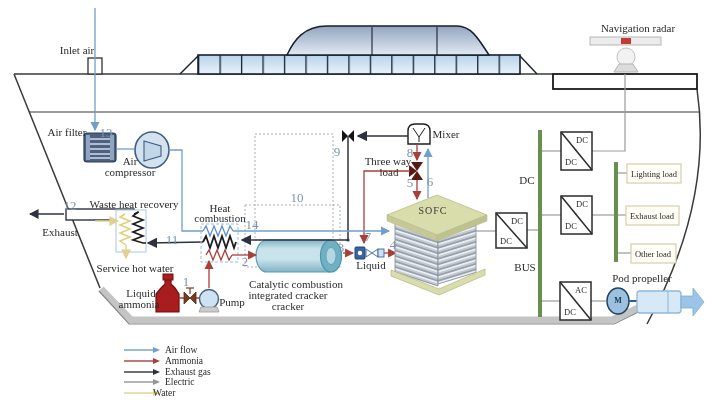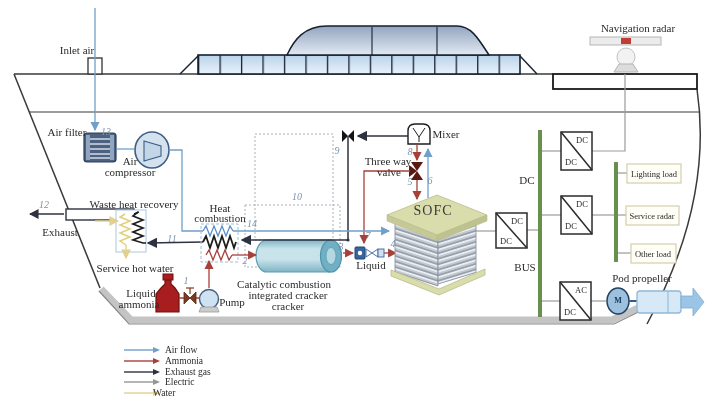--- a/index.html
+++ b/index.html
@@ -1,24 +1,24 @@
 <!DOCTYPE html>
 <html><head>
 <meta charset="utf-8">
 <style>
   html,body{margin:0;padding:0;background:#fff;}
   .stage{position:relative;width:720px;height:415px;background:#ffffff;overflow:hidden;
          font-family:"Liberation Serif", serif;}
   .stage svg{position:absolute;left:0;top:0;}
   .lbl{position:absolute;transform:translate(-50%,-50%);font-size:11px;color:#2b2b2b;
        white-space:nowrap;line-height:1;}
-  .num{position:absolute;transform:translate(-50%,-50%);font-size:10px;color:#7c95ac;
-       white-space:nowrap;line-height:1;font-style:italic;}
+  .num{position:absolute;transform:translate(-50%,-50%);font-size:13px;color:#7c95ac;
+       white-space:nowrap;line-height:1;}
   .sm{font-size:8.5px;}
-  .sofc-t{font-size:14px;letter-spacing:1px;color:#3a3a3a;}
+  .sofc-t{font-size:10px;letter-spacing:1px;color:#3a3a3a;}
   .mot{font-size:8px;font-weight:bold;color:#12395c;}
   .leg{position:absolute;transform:translate(0,-50%);font-size:9.5px;color:#2b2b2b;white-space:nowrap;}
 </style>
 </head>
 <body>
 
 <div class="stage">
 <svg width="720" height="415" viewBox="0 0 720 415">
   <defs>
     <linearGradient id="gWin" x1="0" y1="55" x2="0" y2="74" gradientUnits="userSpaceOnUse">
@@ -261,61 +261,61 @@
     <line x1="124" y1="393" x2="153" y2="393" stroke-width="1.4" stroke="#e2d08e"></line>
     <polygon points="153,390 153,396 160,393" fill="#e2d08e"></polygon>
   </g>
 </svg>
 
 <div class="lbl" style="left:77px;top:50px">Inlet air</div>
 <div class="lbl" style="left:67px;top:132px">Air filter</div>
 <div class="num" style="left:106px;top:132px">13</div>
 <div class="lbl" style="left:130px;top:161px">Air</div>
 <div class="lbl" style="left:130px;top:172px">compressor</div>
-<div class="num" style="left:44px;top:205px">12</div>
+<div class="num" style="left:70px;top:205px">12</div>
 <div class="lbl" style="left:134px;top:204px">Waste heat recovery</div>
 <div class="lbl" style="left:60px;top:232px">Exhaust</div>
 <div class="lbl" style="left:135px;top:268px">Service hot water</div>
 <div class="num" style="left:172px;top:239px">11</div>
 <div class="lbl" style="left:220px;top:208px">Heat</div>
 <div class="lbl" style="left:220px;top:218px">combustion</div>
 <div class="num" style="left:252px;top:224px">14</div>
 <div class="num" style="left:245px;top:261px">2</div>
 <div class="num" style="left:186px;top:281px">1</div>
 <div class="lbl" style="left:141px;top:293px">Liquid</div>
 <div class="lbl" style="left:139px;top:304px">ammonia</div>
 <div class="lbl" style="left:232px;top:302px">Pump</div>
-<div class="lbl" style="left:284px;top:284px">Catalytic combustion</div>
+<div class="lbl" style="left:296px;top:284px">Catalytic combustion</div>
 <div class="lbl" style="left:288px;top:295px">integrated cracker</div>
 <div class="lbl" style="left:288px;top:306px">cracker</div>
 <div class="num" style="left:297px;top:197px">10</div>
 <div class="num" style="left:337px;top:151px">9</div>
 <div class="num" style="left:341px;top:247px">3</div>
 <div class="lbl" style="left:371px;top:265px">Liquid</div>
 <div class="num" style="left:368px;top:236px">7</div>
 <div class="num" style="left:393px;top:244px">4</div>
 <div class="lbl" style="left:388px;top:161px">Three way</div>
-<div class="lbl" style="left:389px;top:172px">valve</div>
+<div class="lbl" style="left:389px;top:172px">load</div>
 <div class="num" style="left:410px;top:152px">8</div>
 <div class="num" style="left:410px;top:182px">5</div>
 <div class="num" style="left:430px;top:181px">6</div>
 <div class="lbl" style="left:446px;top:134px">Mixer</div>
 <div class="lbl sofc-t" style="left:433px;top:211px">SOFC</div>
 <div class="lbl sm" style="left:517px;top:221px">DC</div>
 <div class="lbl sm" style="left:506px;top:241px">DC</div>
 <div class="lbl" style="left:527px;top:180px">DC</div>
 <div class="lbl" style="left:525px;top:267px">BUS</div>
 <div class="lbl sm" style="left:582px;top:140px">DC</div>
 <div class="lbl sm" style="left:571px;top:162px">DC</div>
 <div class="lbl sm" style="left:582px;top:204px">DC</div>
 <div class="lbl sm" style="left:571px;top:226px">DC</div>
 <div class="lbl sm" style="left:581px;top:290px">AC</div>
 <div class="lbl sm" style="left:570px;top:312px">DC</div>
 <div class="lbl sm" style="left:654px;top:174px">Lighting load</div>
-<div class="lbl sm" style="left:652px;top:216px">Service radar</div>
+<div class="lbl sm" style="left:652px;top:216px">Exhaust load</div>
 <div class="lbl sm" style="left:653px;top:254px">Other load</div>
 <div class="lbl" style="left:642px;top:278px">Pod propeller</div>
 <div class="lbl mot" style="left:618px;top:301px">M</div>
 <div class="lbl" style="left:638px;top:28px">Navigation radar</div>
 
 <div class="leg" style="left:165px;top:350px">Air flow</div>
 <div class="leg" style="left:165px;top:361px">Ammonia</div>
 <div class="leg" style="left:165px;top:372px">Exhaust gas</div>
 <div class="leg" style="left:165px;top:382px">Electric</div>
 <div class="leg" style="left:153px;top:393px">Water</div>

